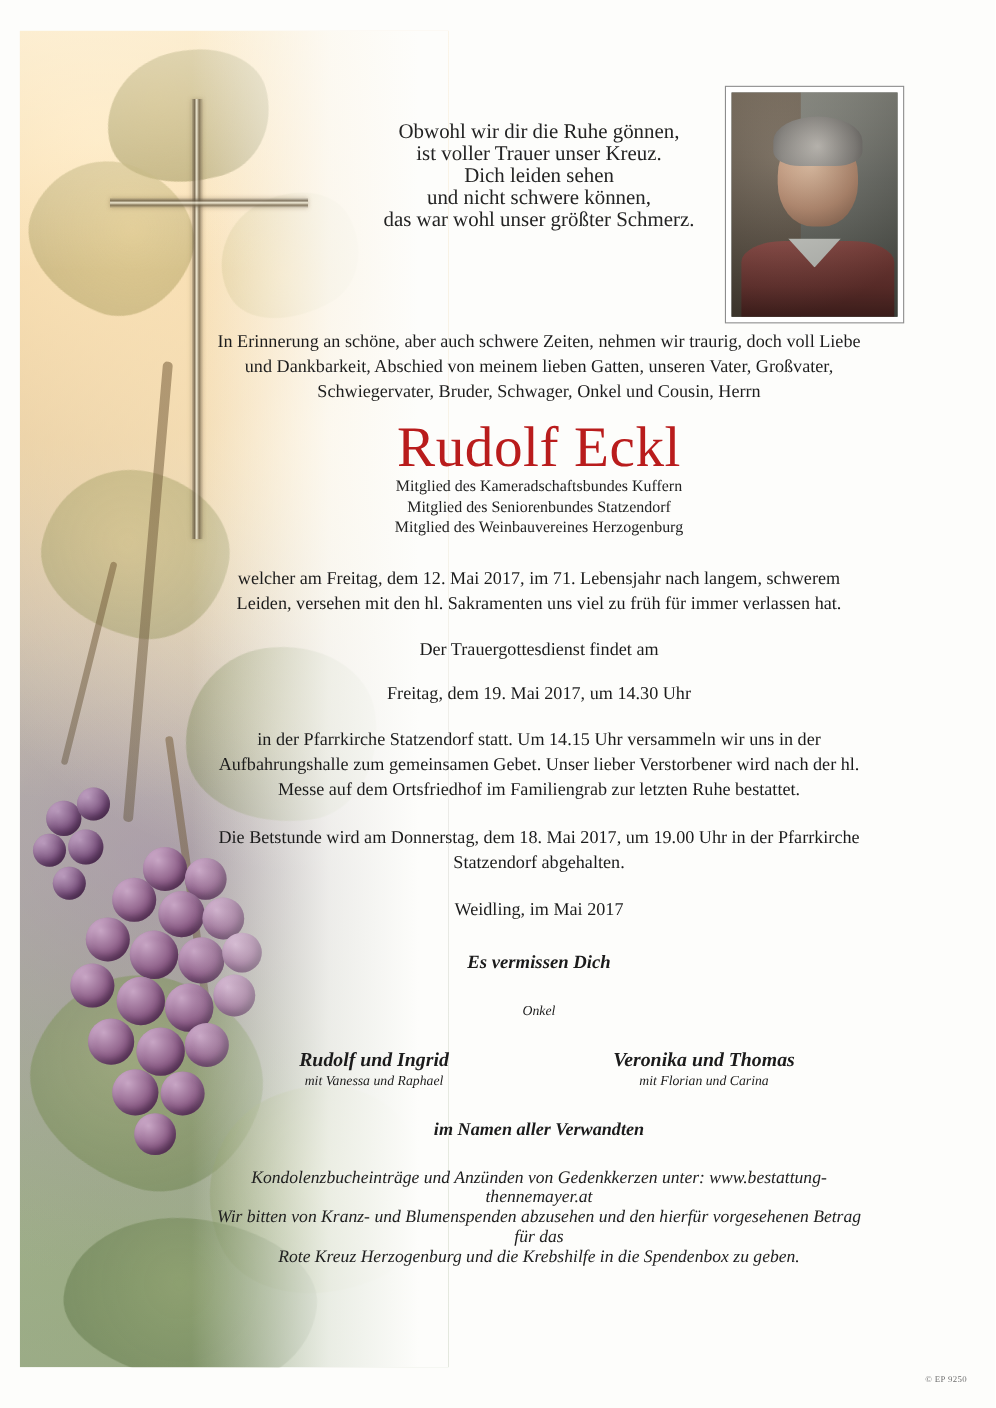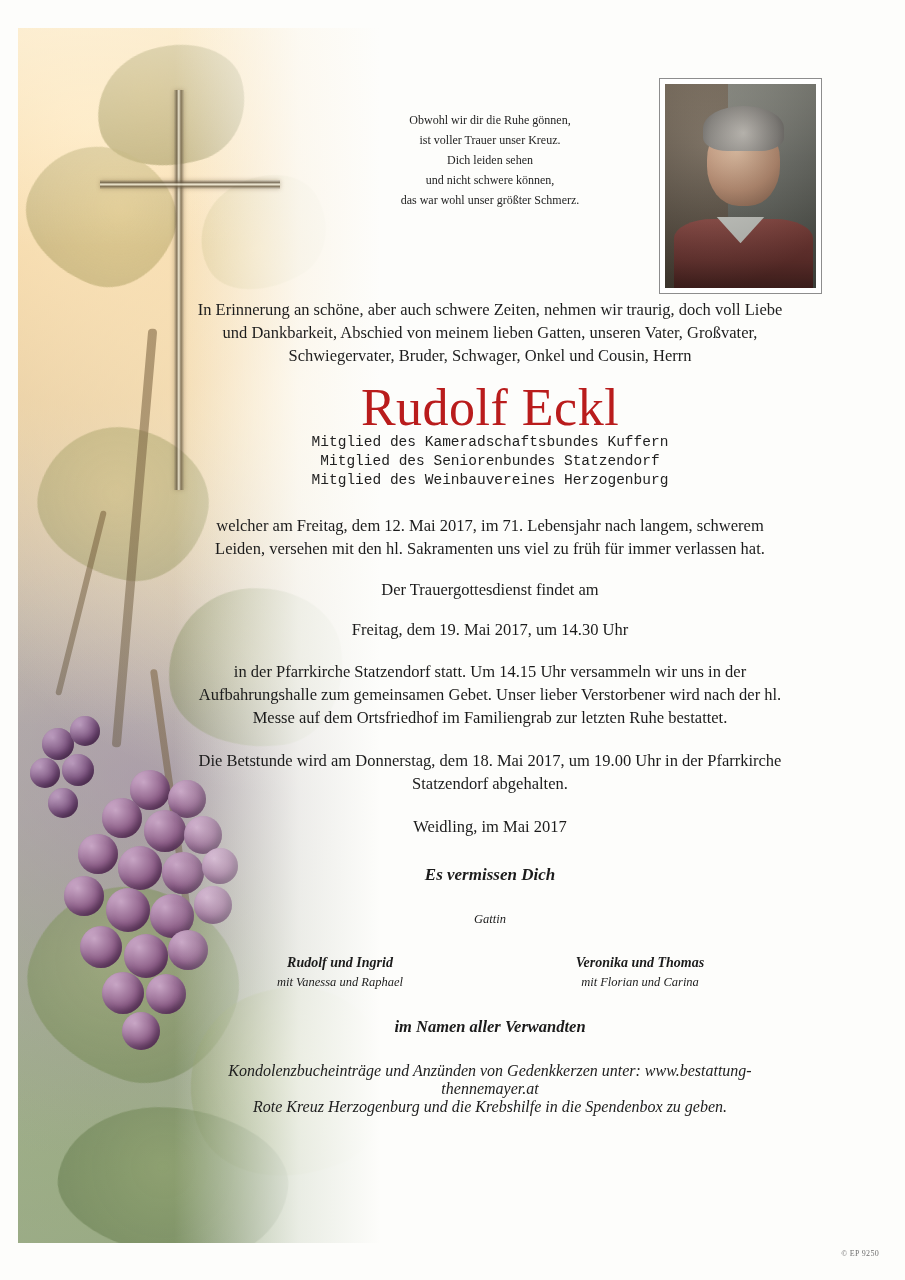--- a/index.html
+++ b/index.html
@@ -175,21 +175,21 @@
 
   
   .content {
     position: absolute;
     left: 190px;
     top: 110px;
     width: 600px;
     text-align: center;
   }
   .poem {
-    font-size: 12px;
+    font-size: 19px;
     line-height: 20px;
     color: #232323;
   }
   .poem div { white-space: nowrap; }
 
   .intro {
     margin-top: 88px;
     font-size: 16.5px;
     line-height: 23px;
     color: #1d1d1d;
@@ -199,21 +199,20 @@
     font-size: 52px;
     letter-spacing: 0.5px;
     line-height: 46px;
     color: #b91c1c;
   }
   .memberships {
     margin-top: 2px;
     font-size: 14.5px;
     line-height: 19px;
     color: #222;
-    font-family: Liberation Mono, monospace;
   }
   .died {
     margin-top: 24px;
     font-size: 16.5px;
     line-height: 23px;
   }
   .service-lead {
     margin-top: 20px;
     font-size: 16.5px;
   }
@@ -258,21 +257,21 @@
   }
   .mourner-row {
     display: flex;
     justify-content: space-between;
     margin-top: 24px;
   }
   .mourner-row.second { margin-top: 52px; }
   .mourner-col {
     width: 50%;
   }
-  .mourner-col .mourner-name { font-size: 14px; }
+  .mourner-col .mourner-name { font-size: 18px; }
   .in-name {
     margin-top: 26px;
     font-size: 16.5px;
     font-style: italic;
     font-weight: bold;
   }
   .footer-note {
     margin-top: 25px;
     font-size: 16px;
     font-style: italic;
@@ -381,38 +380,39 @@
 
     <div class="service-lead">Der Trauergottesdienst findet am</div>
     <div class="service-date">Freitag, dem 19. Mai 2017, um 14.30 Uhr</div>
     <div class="service-info">in der Pfarrkirche Statzendorf statt. Um 14.15 Uhr versammeln wir uns in der Aufbahrungshalle zum gemeinsamen Gebet. Unser lieber Verstorbener wird nach der hl. Messe auf dem Ortsfriedhof im Familiengrab zur letzten Ruhe bestattet.</div>
     <div class="rosary">Die Betstunde wird am Donnerstag, dem 18. Mai 2017, um 19.00 Uhr in der Pfarrkirche Statzendorf abgehalten.</div>
     <div class="place-date">Weidling, im Mai 2017</div>
 
     <div class="miss">Es vermissen Dich</div>
 
     <div class="mourner-single">
-      <div class="mourner-rel">Gattin</div>
+      <div class="mourner-rel">Onkel</div>
     </div>
 
     <div class="mourner-row">
       <div class="mourner-col">
         <div class="mourner-name">Rudolf und Ingrid</div>
         <div class="mourner-rel">mit Vanessa und Raphael</div>
       </div>
       <div class="mourner-col">
         <div class="mourner-name">Veronika und Thomas</div>
         <div class="mourner-rel">mit Florian und Carina</div>
       </div>
     </div>
 
 
     <div class="in-name">im Namen aller Verwandten</div>
 
     <div class="footer-note">
       <div>Kondolenzbucheinträge und Anzünden von Gedenkkerzen unter: www.bestattung-thennemayer.at</div>
+      <div>Wir bitten von Kranz- und Blumenspenden abzusehen und den hierfür vorgesehenen Betrag für das</div>
       <div>Rote Kreuz Herzogenburg und die Krebshilfe in die Spendenbox zu geben.</div>
     </div>
 
   </div>
 
   <div class="copyright">© EP 9250</div>
 </div>
 
 </body></html>

